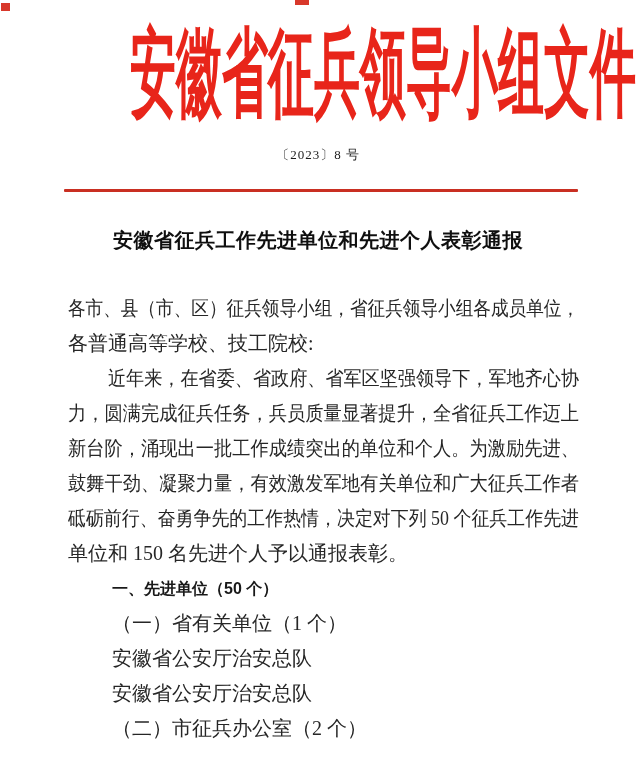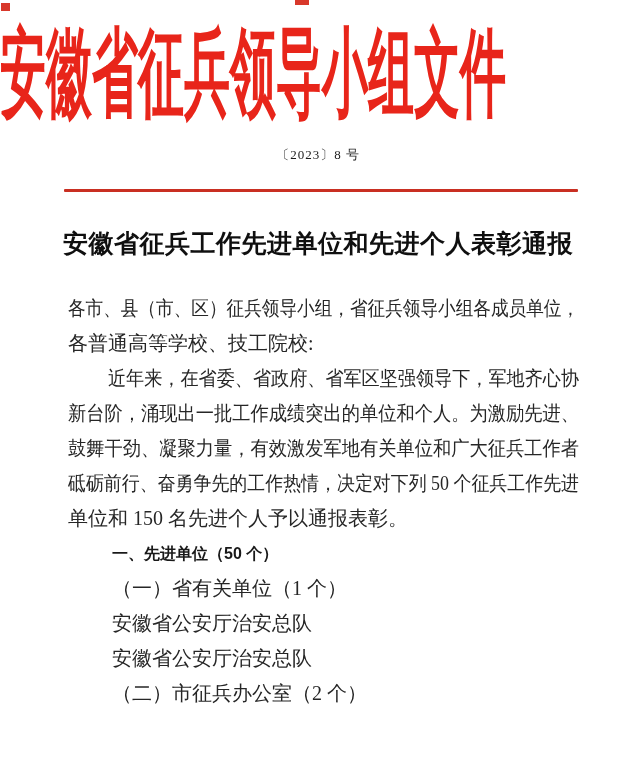--- a/index.html
+++ b/index.html
@@ -13,21 +13,21 @@
     background:#ffffff;
     overflow:hidden;
     font-family:"Liberation Serif","DejaVu Serif",serif;
   }
   
   .speck-a{position:absolute;top:3px;left:1px;width:9px;height:8px;background:#d8382b;}
   .speck-b{position:absolute;top:0;left:295px;width:14px;height:5px;background:#d8382b;}
 
   
   .org-title-wrap{
-    position:absolute;top:26px;left:0;width:636px;text-align:left;
+    position:absolute;top:26px;left:0;width:636px;text-align:right;
   }
   .org-title{
     display:inline-block;
     font-size:46px;line-height:46px;font-weight:bold;
     color:var(--red);
     white-space:nowrap;
     transform:scaleY(2.1);
     transform-origin:50% 0;
   }
 
@@ -36,21 +36,21 @@
     font-size:13px;letter-spacing:1px;color:#1b1b1b;
   }
 
   .red-rule{
     position:absolute;top:189px;left:64px;width:514px;height:3px;
     background:var(--rule);border-radius:1px;
   }
 
   .doc-title{
     position:absolute;top:227px;left:0;width:636px;text-align:center;
-    font-size:25px;font-weight:bold;color:#0f0f0f;letter-spacing:.5px;
+    font-size:20px;font-weight:bold;color:#0f0f0f;letter-spacing:.5px;
   }
 
   .body-block{
     position:absolute;top:291px;left:68px;width:511px;
     font-size:20px;color:#262626;
   }
   .bline{height:35px;line-height:35px;white-space:nowrap;}
   .bline .t{display:inline-block;transform-origin:0 50%;}
   .indent1{padding-left:40px;}
   .indent2{padding-left:44px;}
@@ -83,20 +83,23 @@
       <span class="t" style="transform: scaleX(0.881034);">各市、县（市、区）征兵领导小组，省征兵领导小组各成员单位，</span>
     </div>
     <div class="bline">
       <span class="t" style="transform: scaleX(1);">各普通高等学校、技工院校:</span>
     </div>
 
     <div class="bline fill indent1">
       <span class="t" style="transform: scaleX(0.905769);">近年来，在省委、省政府、省军区坚强领导下，军地齐心协</span>
     </div>
     <div class="bline fill">
+      <span class="t" style="transform: scaleX(0.9125);">力，圆满完成征兵任务，兵员质量显著提升，全省征兵工作迈上</span>
+    </div>
+    <div class="bline fill">
       <span class="t" style="transform: scaleX(0.9125);">新台阶，涌现出一批工作成绩突出的单位和个人。为激励先进、</span>
     </div>
     <div class="bline fill">
       <span class="t" style="transform: scaleX(0.9125);">鼓舞干劲、凝聚力量，有效激发军地有关单位和广大征兵工作者</span>
     </div>
     <div class="bline fill">
       <span class="t" style="transform: scaleX(0.896491);">砥砺前行、奋勇争先的工作热情，决定对下列 50 个征兵工作先进</span>
     </div>
     <div class="bline">
       <span class="t" style="transform: scaleX(1);">单位和 150 名先进个人予以通报表彰。</span>

